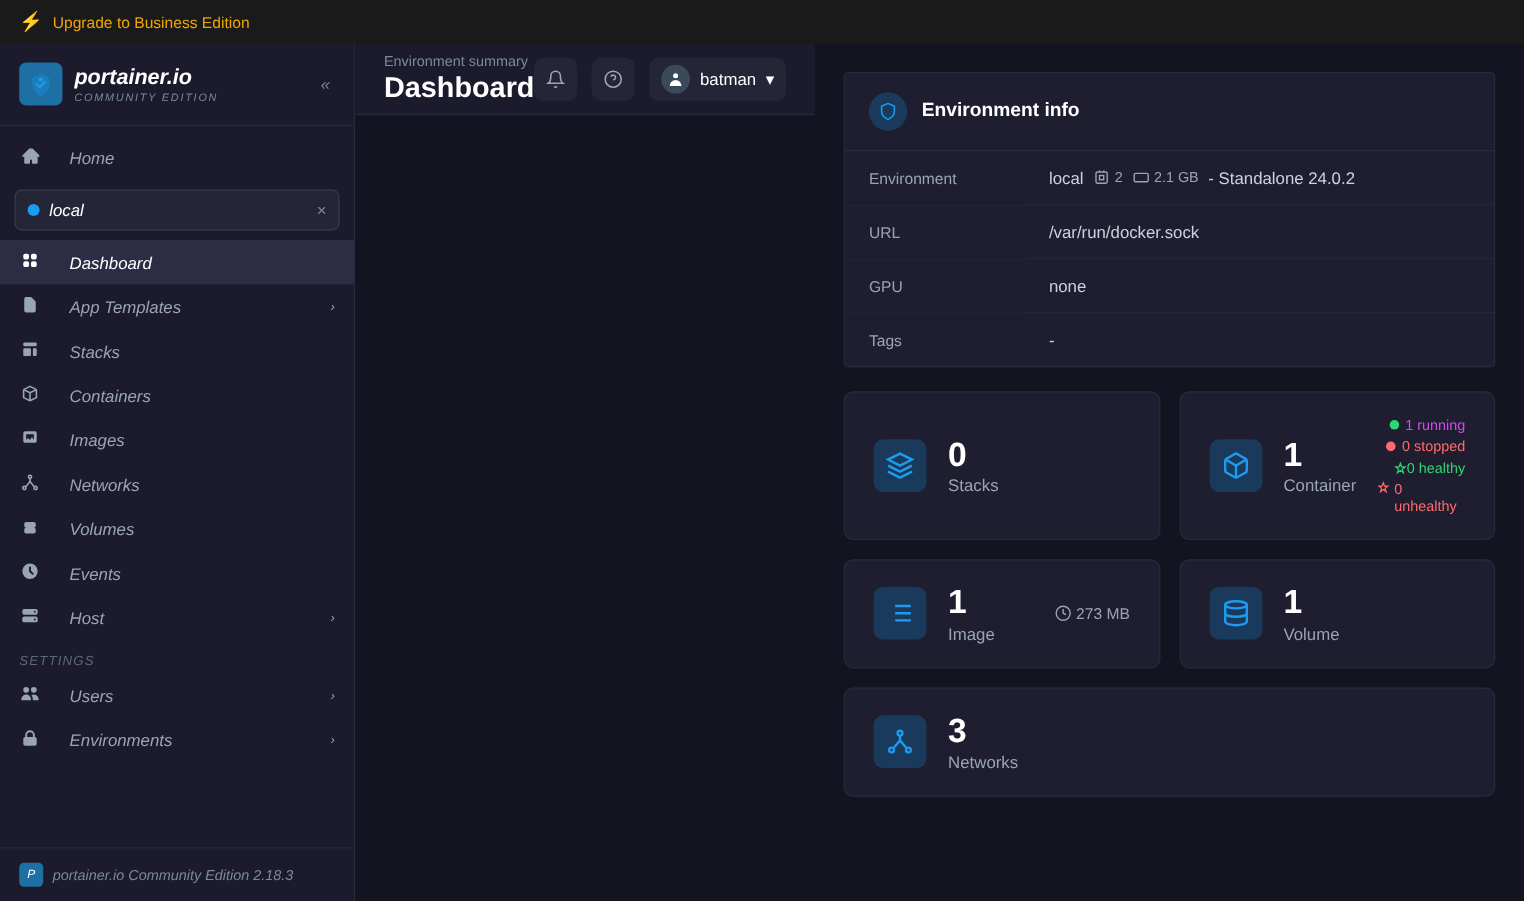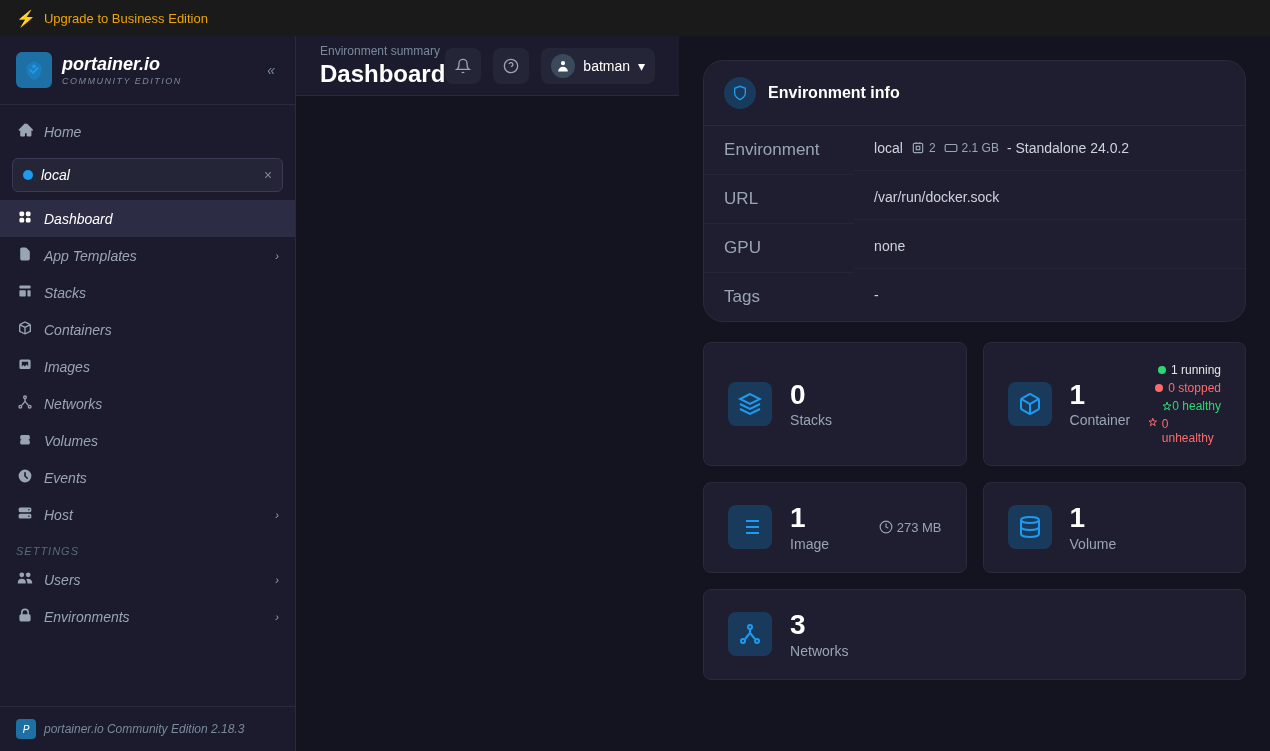--- a/index.html
+++ b/index.html
@@ -51,21 +51,21 @@
       color: white; font-size: 18px;
     }
     .logo-text { display: flex; flex-direction: column; }
     .logo-name { color: white; font-size: 18px; font-weight: 600; line-height: 1.2; }
     .logo-edition { color: #7a8a9a; font-size: 9px; letter-spacing: 1.5px; text-transform: uppercase; }
     .sidebar-collapse { color: #7a8a9a; cursor: pointer; font-size: 14px; padding: 4px; }
 
     .sidebar-nav { flex: 1; padding: 8px 0; }
 
     .nav-item {
-      display: flex; align-items: center; gap: 10px;
+      display: flex; align-items: center; gap: 24px;
       padding: 9px 16px;
       cursor: pointer;
       color: #9aa5b4;
       font-size: 14px;
       transition: background 0.15s;
       user-select: none;
     }
     .nav-item.active { background: #2c2c45; color: white; }
     .nav-item .nav-icon { width: 18px; text-align: center; flex-shrink: 0; }
     .nav-item .nav-arrow { margin-left: auto; font-size: 11px; }
@@ -147,21 +147,21 @@
       color: white;
     }
     .user-avatar { width: 24px; height: 24px; background: #3a4a5a; border-radius: 50%; display: flex; align-items: center; justify-content: center; font-size: 12px; }
 
     
     .dashboard-body { padding: 24px; flex: 1; }
 
     
     .card {
       background: #1e1e30;
-      border-radius: 20px;
+      border-radius: 4px;
       border: 1px solid #2a2a3d;
       margin-bottom: 20px;
     }
     .card-header {
       display: flex; align-items: center; gap: 12px;
       padding: 16px 20px;
       border-bottom: 1px solid #2a2a3d;
     }
     .card-icon {
       width: 32px; height: 32px;
@@ -172,21 +172,21 @@
     }
     .card-title { color: white; font-size: 16px; font-weight: 600; }
 
     .info-table { width: 100%; border-collapse: collapse; }
     .info-table tr td {
       padding: 14px 20px;
       border-bottom: 1px solid #252538;
       vertical-align: middle;
     }
     .info-table tr:last-child td { border-bottom: none; }
-    .info-label { color: #9aa5b4; width: 150px; font-size: 17px; }
+    .info-label { color: #9aa5b4; width: 150px; font-size: 13px; }
     .info-value { color: #cdd3de; display: flex; align-items: center; gap: 8px; }
     .env-badge {
       display: inline-flex; align-items: center; gap: 4px;
       font-size: 12px; color: #9aa5b4;
     }
 
     
     .stats-grid {
       display: grid;
       grid-template-columns: 1fr 1fr;
@@ -208,21 +208,21 @@
       background: #1a3a5c;
       border-radius: 8px;
       display: flex; align-items: center; justify-content: center;
       color: #1d9bf0; font-size: 22px;
       flex-shrink: 0;
     }
     .stat-info { flex: 1; }
     .stat-number { color: white; font-size: 28px; font-weight: 700; line-height: 1.1; }
     .stat-label { color: #9aa5b4; font-size: 14px; margin-top: 2px; }
     .stat-meta { margin-left: auto; display: flex; flex-direction: column; align-items: flex-end; gap: 4px; font-size: 12px; }
-    .stat-running { color: #e5e5e5; display: flex; align-items: center; gap: 4px; }
+    .stat-running { color: #d946ef; display: flex; align-items: center; gap: 4px; }
     .stat-stopped { color: #ff6b6b; display: flex; align-items: center; gap: 4px; text-align: right; }
     .stat-healthy { color: #2ed573; display: flex; align-items: center; gap: 0; }
     .stat-unhealthy { color: #ff6b6b; display: flex; align-items: flex-start; gap: 4px; }
     .stat-size { color: #9aa5b4; display: flex; align-items: center; gap: 4px; font-size: 13px; }
   </style>
 </head>
 <body>
 
 <div class="top-banner">
   <span class="top-banner-icon">⚡</span>

